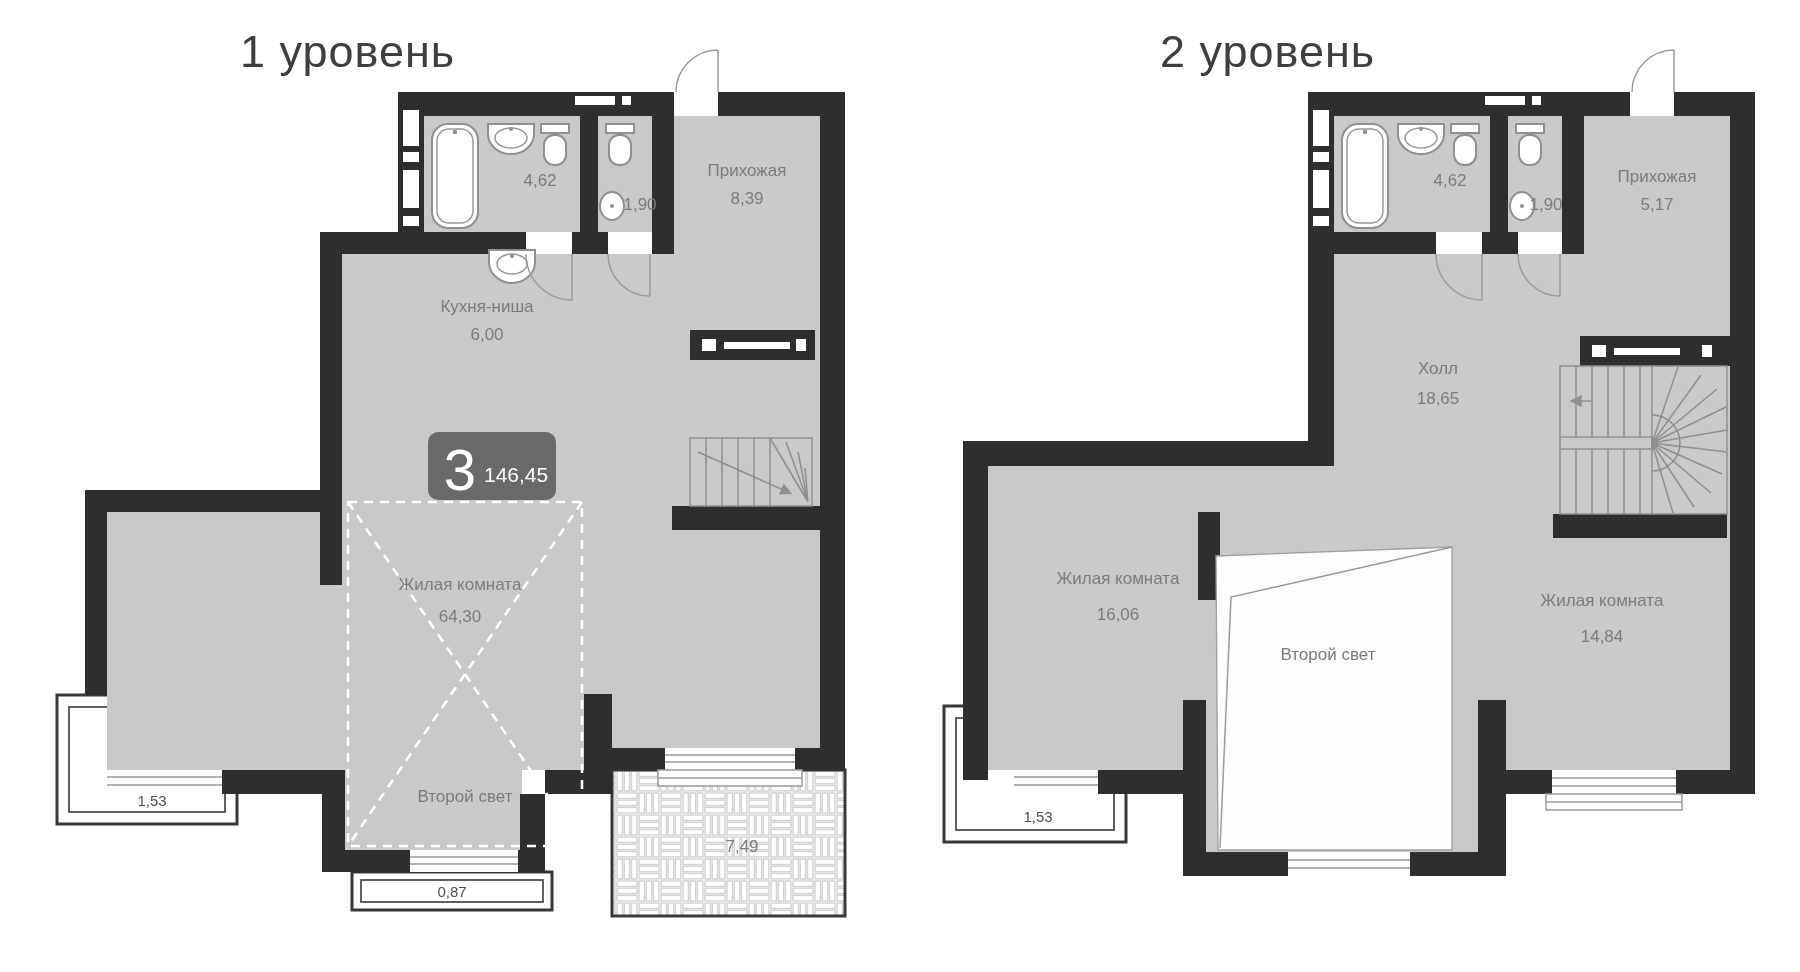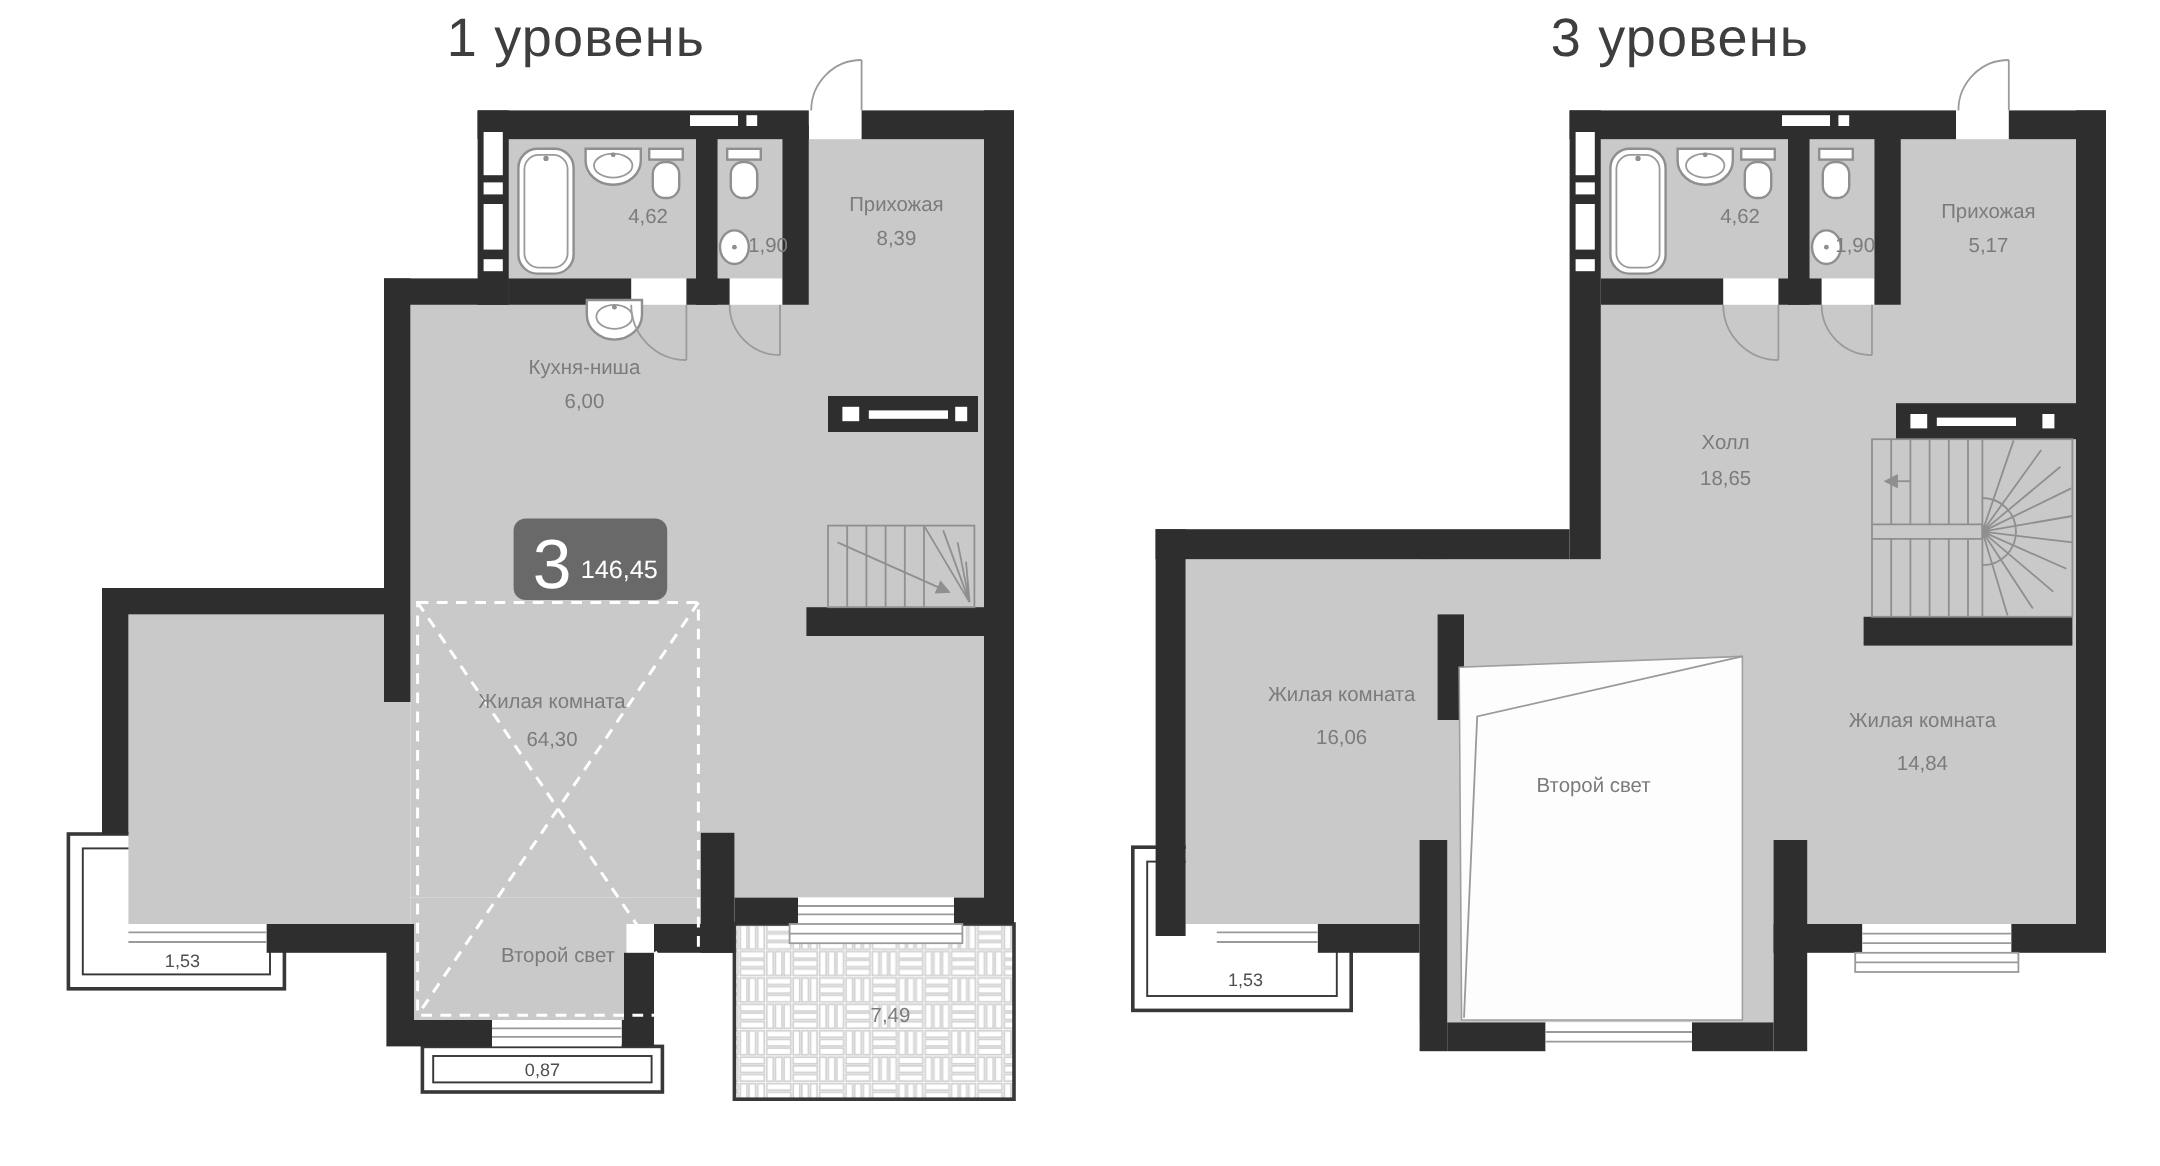--- a/index.html
+++ b/index.html
@@ -6,25 +6,25 @@
   body{
     width:1800px;height:972px;
     background:#ffffff;
     position:relative;
     overflow:hidden;
     font-family:"Liberation Sans", sans-serif;
   }
   .plan-title{
     position:absolute;
     width:480px;
-    text-align:center;
     font-size:45px;
     font-weight:500;
     letter-spacing:1px;
     color:#3e3e3e;
+    margin-top:20px;
   }
   #title1{left:240px;top:6px;}
   #title2{left:1160px;top:6px;}
   svg{position:absolute;}
   #plan1{left:20px;top:40px;}
   #plan2{left:930px;top:40px;}
 
   .wall{fill:#2e2e2e;}
   .floor{fill:#c9c9c9;}
   .slit{fill:#ffffff;}
@@ -45,21 +45,21 @@
   .badge-rect{fill:#696969;}
   .badge-big{font-family:"Liberation Sans",sans-serif;font-size:58px;fill:#ffffff;}
   .badge-small{font-family:"Liberation Sans",sans-serif;font-size:21px;fill:#ffffff;}
   text{text-anchor:middle;}
   text.ls{text-anchor:start;}
 </style>
 </head>
 <body>
 
 <div id="title1" class="plan-title">1 уровень</div>
-<div id="title2" class="plan-title">3 уровень</div>
+<div id="title2" class="plan-title">2 уровень</div>
 
 <svg id="plan1" width="880" height="890" viewBox="20 40 880 890" xmlns="http://www.w3.org/2000/svg">
   <defs>
     <pattern id="weave" width="44" height="44" patternUnits="userSpaceOnUse">
       <rect x="0" y="0" width="44" height="44" fill="#ffffff"></rect>
       <g fill="none" stroke="#d2d2d2" stroke-width="1.4">
         <rect x="1" y="1" width="20" height="5.5"></rect>
           <rect x="1" y="8.2" width="20" height="5.5"></rect>
           <rect x="1" y="15.4" width="20" height="5.5"></rect>
         <rect x="23" y="1" width="5.5" height="20"></rect>

